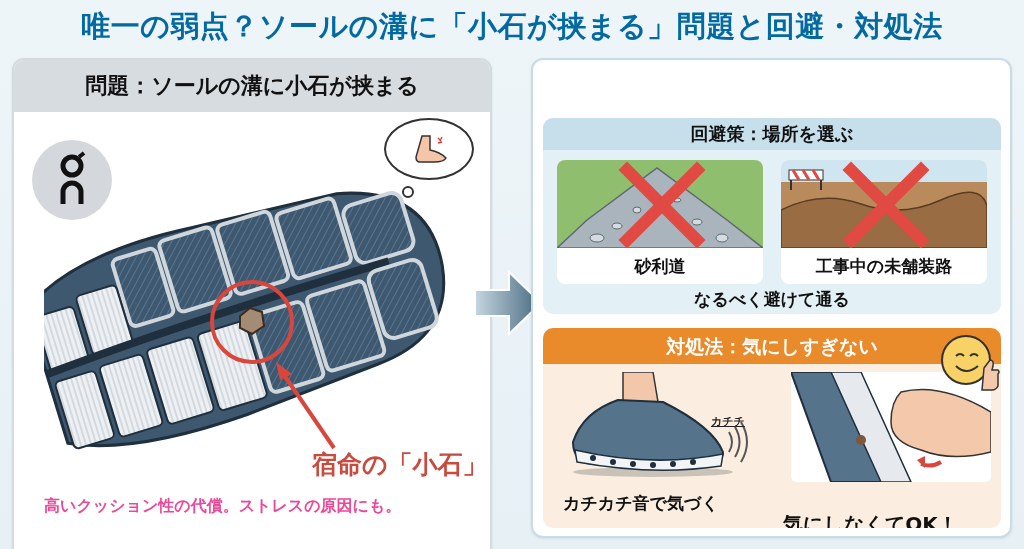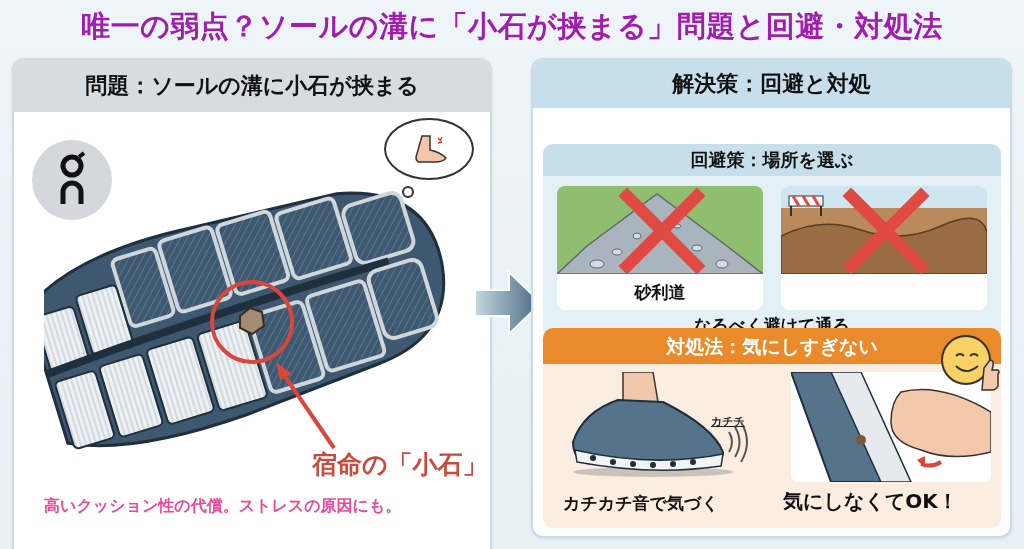--- a/index.html
+++ b/index.html
@@ -6,21 +6,21 @@
   html, body { width: 1024px; height: 549px; overflow: hidden; }
   body {
     background: linear-gradient(180deg, #eef5f9 0%, #e6f0f5 100%);
     font-family: "DejaVu Sans", sans-serif;
     position: relative;
     color: #1a1a1a;
   }
   .title {
     position: absolute; left: 0; top: 4px; width: 1024px; height: 44px;
     text-align: center; font-size: 29px; font-weight: bold; letter-spacing: 0.5px;
-    line-height: 44px; color: #a21caf;
+    line-height: 44px; color: #0369a1;
   }
   
   .left-panel {
     position: absolute; left: 12px; top: 58px; width: 480px; height: 532px;
     background: #ffffff; border-radius: 12px;
     border: 2px solid #d3dbe0; overflow: hidden;
     box-shadow: 0 1px 3px rgba(0,0,0,0.08);
   }
   .left-header {
     height: 52px; background: #d7dce0; text-align: center;
@@ -53,21 +53,21 @@
     position: absolute; left: 531px; top: 58px; width: 481px; height: 480px;
     background: #ffffff; border-radius: 12px; border: 2px solid #c9dce6; overflow: hidden;
     box-shadow: 0 1px 3px rgba(0,0,0,0.08);
   }
   .right-header {
     height: 48px; background: #c6dfeb; text-align: center;
     font-size: 22px; font-weight: bold; line-height: 48px; color: #111;
   }
   .avoid-box {
     position: absolute; left: 10px; top: 58px; width: 458px; height: 196px;
-    background: #e3f0f6; border-radius: 10px; overflow: hidden; margin-top: 26px;
+    background: #e3f0f6; border-radius: 10px; overflow: hidden;
   }
   .avoid-header {
     height: 32px; background: #c6dfeb; text-align: center;
     font-size: 18px; font-weight: bold; line-height: 32px; color: #111;
   }
   .place-card {
     position: absolute; top: 42px; width: 206px; height: 124px;
     background: #fff; border-radius: 8px; overflow: hidden;
   }
   .place-img { position: absolute; left: 0; top: 0; width: 206px; height: 88px; }
@@ -165,21 +165,20 @@
   <defs>
     <linearGradient id="ag" x1="0" x2="1">
       <stop offset="0" stop-color="#c5d6e0"></stop>
       <stop offset="1" stop-color="#48697f"></stop>
     </linearGradient>
   </defs>
   <polygon points="2,22 36,22 36,4 68,35 36,66 36,48 2,48" fill="url(#ag)" stroke="#fff" stroke-width="2"></polygon>
 </svg>
 
 <div class="right-panel">
-  <div class="right-header">解決策：回避と対処</div>
 
   <div class="avoid-box">
     <div class="avoid-header">回避策：場所を選ぶ</div>
 
     <div class="place-card" style="left:14px;">
       <svg class="place-img" viewBox="0 0 206 88">
         <rect width="206" height="88" fill="#8fbf6e"></rect>
         <path d="M0 88 L30 60 L100 8 L170 60 L206 88 Z" fill="#a9b4bd" stroke="#5d6870" stroke-width="1.5"></path>
         <g fill="#d5dbe0" stroke="#5d6870" stroke-width="1">
           <ellipse cx="40" cy="78" rx="7" ry="4"></ellipse>
@@ -206,20 +205,21 @@
           <rect x="8" y="10" width="34" height="10" fill="#fff" stroke="#333"></rect>
           <path d="M12 10 l6 10 M22 10 l6 10 M32 10 l6 10" stroke="#e04a43" stroke-width="3"></path>
           <line x1="10" y1="20" x2="10" y2="30" stroke="#333" stroke-width="2"></line>
           <line x1="40" y1="20" x2="40" y2="30" stroke="#333" stroke-width="2"></line>
         </g>
         <g stroke="#e04a43" stroke-width="12" stroke-linecap="square">
           <line x1="70" y1="10" x2="140" y2="80"></line>
             <line x1="140" y1="10" x2="70" y2="80"></line>
         </g>
       </svg>
+      <div class="place-label">工事中の未舗装路</div>
     </div>
 
     <div class="avoid-note">なるべく避けて通る</div>
   </div>
 
   <div class="cope-box">
     <div class="cope-header">対処法：気にしすぎない</div>
 
     <svg class="cope-img" style="left:20px; width:190px; height:110px;" viewBox="0 0 190 110">
       <ellipse cx="90" cy="100" rx="80" ry="5" fill="#c9c2b8"></ellipse>
@@ -242,21 +242,21 @@
       <rect width="200" height="110" rx="6" fill="#ffffff"></rect>
       <path d="M0 0 L60 0 L110 110 L40 110 Z" fill="#56738c" stroke="#1f2f3d" stroke-width="2"></path>
       <path d="M40 0 L70 0 L120 110 L90 110 Z" fill="#e6eaee" stroke="#1f2f3d" stroke-width="1.5"></path>
       <circle cx="70" cy="68" r="5" fill="#7a5a3a"></circle>
       <path d="M110 20 Q150 10 200 40 L200 80 Q160 90 130 78 Q100 70 100 50 Q100 30 110 20 Z" fill="#f4c9ab" stroke="#333" stroke-width="1.5"></path>
       <path d="M150 90 q-10 6 -20 2" stroke="#d9473c" stroke-width="4" fill="none"></path>
       <polygon points="126,88 134,84 134,96" fill="#d9473c"></polygon>
     </svg>
 
     <div class="cope-label" style="left:20px; width:190px;">カチカチ音で気づく</div>
-    <div class="cope-label big" style="left:240px; width:210px;">気にしなくてOK！</div>
+    <div class="cope-label big" style="left:240px; width:210px;margin-top:23px;">気にしなくてOK！</div>
   </div>
 
   <svg class="smiley" viewBox="0 0 62 62">
     <circle cx="28" cy="28" r="24" fill="#f8d267" stroke="#333" stroke-width="2"></circle>
     <path d="M18 24 q4 -4 8 0 M32 24 q4 -4 8 0" stroke="#333" stroke-width="2" fill="none"></path>
     <path d="M18 34 q10 10 22 0" stroke="#333" stroke-width="2" fill="none"></path>
     <path d="M46 36 l6 -8 q4 0 3 6 l-1 4 h6 q2 2 0 4 v12 q-2 4 -6 4 h-10 z" fill="#f4c9ab" stroke="#333" stroke-width="1.5"></path>
   </svg>
 </div>
 

